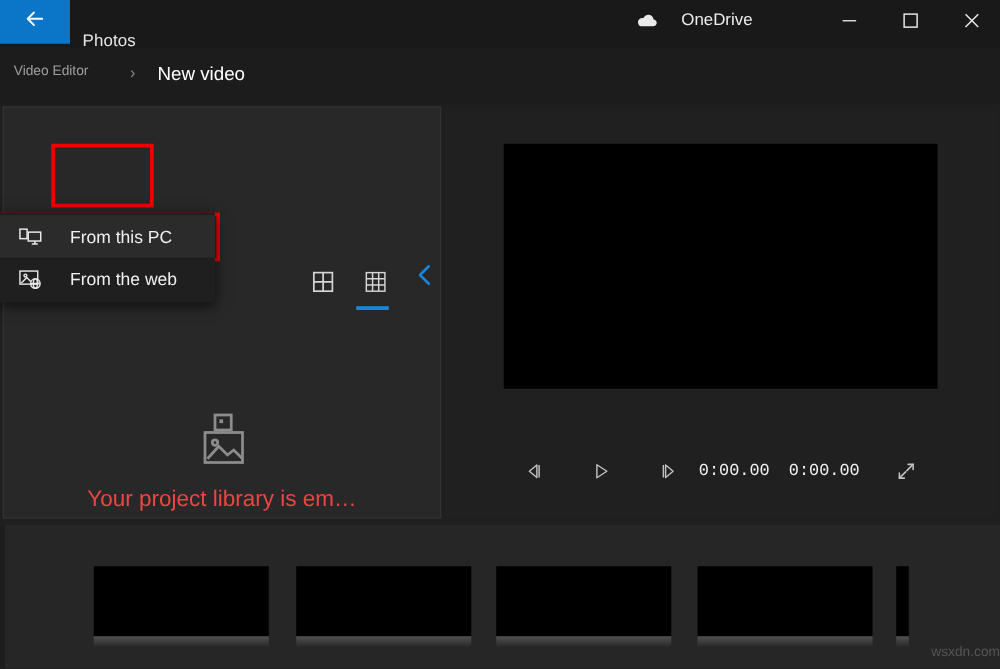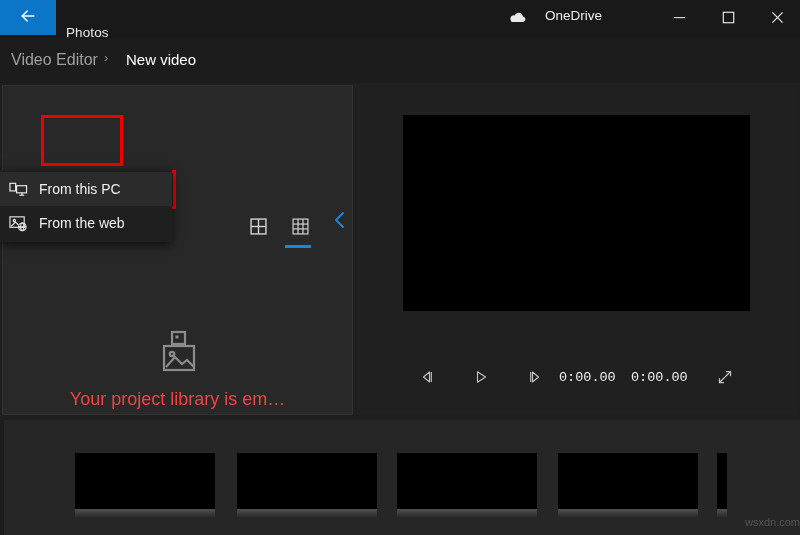--- a/index.html
+++ b/index.html
@@ -46,21 +46,21 @@
   .wbtn.close { left: 754px; }
   .wbtn svg { width: 13px; height: 13px; }
 
   
   .cmdbar {
     position: absolute; left: 0; top: 38px; width: 800px; height: 45px;
     background: #1c1c1c;
   }
   .crumb {
     position: absolute; top: 13px;
-    font-size: 16px; color: #a0a0a0;
+    font-size: 11px; color: #a0a0a0;
   }
   .crumb.root { left: 11px; }
   .crumb-sep {
     position: absolute; left: 104px; top: 12px;
     font-size: 13px; color: #8a8a8a;
   }
   .crumb.current {
     left: 126px; color: #ffffff; font-size: 15px;
   }
   .crumb-underline {
@@ -157,21 +157,21 @@
   
   .menu {
     position: absolute; left: 0; top: 170px; width: 172px;
     background: #1f1f1f;
     box-shadow: 0 3px 10px rgba(0,0,0,.65);
     padding: 2px 0;
     z-index: 20;
   }
   .menu-row {
     position: relative; height: 34px;
-    display: flex; align-items: center; gap: 11px; padding-left: 8px;
+    display: flex; align-items: center; gap: 22px; padding-left: 14px;
   }
   .menu-row.hl { background: #2b2b2b; }
   .menu-row .mi { width: 20px; height: 20px; flex: 0 0 20px;
                   display:flex; align-items:center; justify-content:center; }
   .menu-row .mi svg { width: 19px; height: 17px; }
   .menu-row span { font-size: 14px; color: #f0f0f0; }
 
   
   .preview {
     position: absolute; left: 356px; top: 86px; width: 442px; height: 328px;

